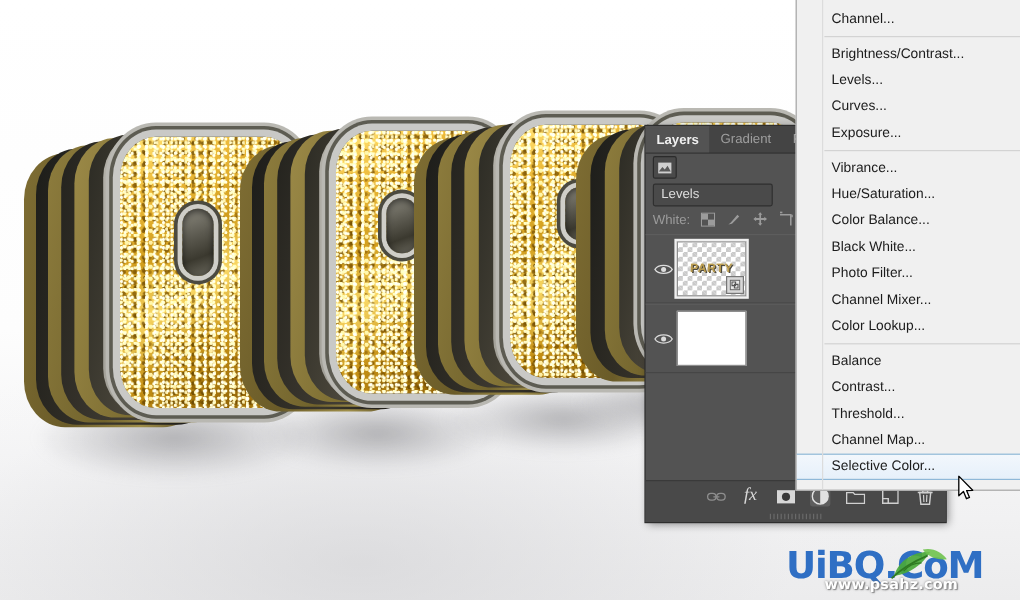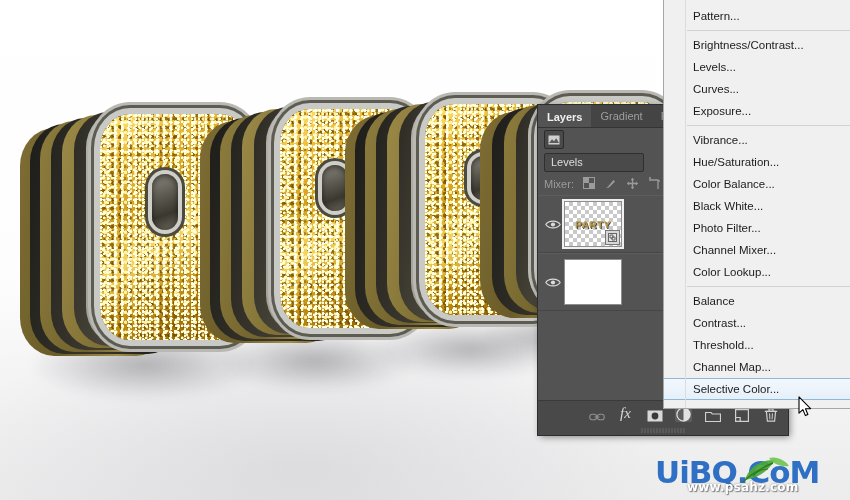--- a/index.html
+++ b/index.html
@@ -73,21 +73,21 @@
     background-size:8px 8px;background-position:0 0,4px 4px;background-color:#ffffff;}
   .thumb.sel{outline:2px solid #f0f0f0;outline-offset:0;}
   .thumb-text{position:absolute;left:50%;top:50%;transform:translate(-50%,-50%) skewX(-2deg);
      font-size:10px;font-weight:bold;letter-spacing:.5px;
      color:#b89a4e;text-shadow:1px 1px 0 #4d4a3e, 0 0 1px #e8d08a;}
   .link-badge{position:absolute;right:1px;bottom:1px;width:13px;height:13px;background:#d8d8d8;
     border:1px solid #777;display:flex;align-items:center;justify-content:center;font-size:8px;color:#333;}
   .panel-empty{flex:1;}
   .panel-bottom{height:25px;background:#494949;border-top:1px solid #3a3a3a;
                 display:flex;align-items:center;justify-content:flex-end;gap:12px;padding:0 9px;}
-  .pb-ico{width:17px;height:17px;display:flex;align-items:flex-end;justify-content:center;position:relative;}
+  .pb-ico{width:17px;height:17px;display:flex;align-items:center;justify-content:center;position:relative;}
   .pb-ico.hot{background:#5e5e5e;border-radius:2px;}
   .panel-grip{height:9px;background:#494949;display:flex;align-items:center;justify-content:center;}
 
   
   .menu{position:absolute;background:#f0f0f0;border:1px solid #a6a6a6;
         font-size:11.5px;color:#1b1b1b;}
   .menu-gutter{position:absolute;left:0;top:0;bottom:0;width:21px;border-right:1px solid #dcdcdc;}
   .mi{height:22px;display:flex;align-items:center;padding-left:29px;white-space:nowrap;cursor:default;}
   .mi.sel{background:linear-gradient(180deg,#f2f7fc 0%,#e6f0fa 100%);
           border-top:1px solid #8fb8d8;border-bottom:1px solid #8fb8d8;height:20px;}
@@ -194,21 +194,21 @@
       </div>
     </div>
 
     <div class="blend-row">
       <div class="blend-box">
         <span>Levels</span>
       </div>
     </div>
 
     <div class="lock-row">
-      <span>Mixer:</span>
+      <span>White:</span>
       <span>
         <svg width="12" height="12" viewBox="0 0 12 12">
             <rect x="0.5" y="0.5" width="11" height="11" fill="none" stroke="#9b9b9b"></rect>
             <rect x="1" y="1" width="5" height="5" fill="#9b9b9b"></rect>
             <rect x="6" y="6" width="5" height="5" fill="#9b9b9b"></rect>
           </svg>
       </span>
       <span>
         <svg width="13" height="13" viewBox="0 0 13 13">
             <path d="M2 11 L4 9.5 L9.5 3 L11 4.5 L5 10.5 Z" fill="#9b9b9b"></path>
@@ -324,21 +324,21 @@
       </svg>
     </div>
   </div>
 
   <div class="menu" style="left:663px;top:-3px;width:190px;height:410px;">
     <div class="menu-gutter"></div>
 
     <div style="height:7px;"></div>
 
     <div class="mi">
-      <span>Pattern...</span>
+      <span>Channel...</span>
     </div>
 
     <div class="msep"></div>
 
     <div class="mi">
       <span>Brightness/Contrast...</span>
     </div>
     <div class="mi">
       <span>Levels...</span>
     </div>

